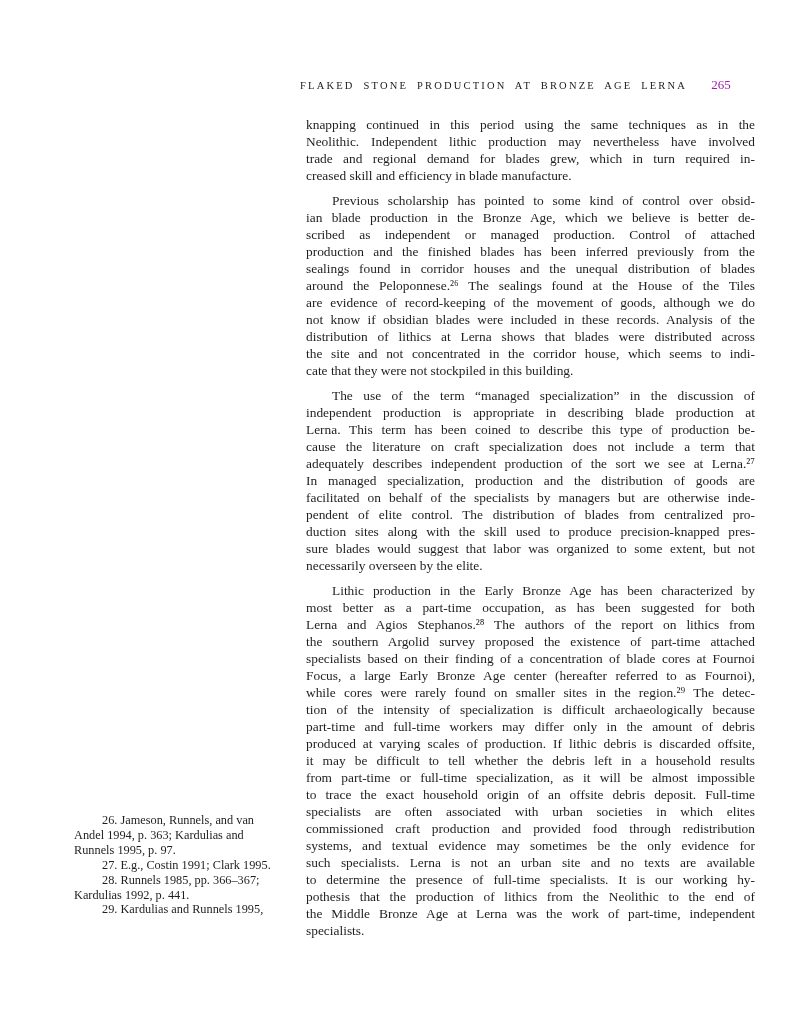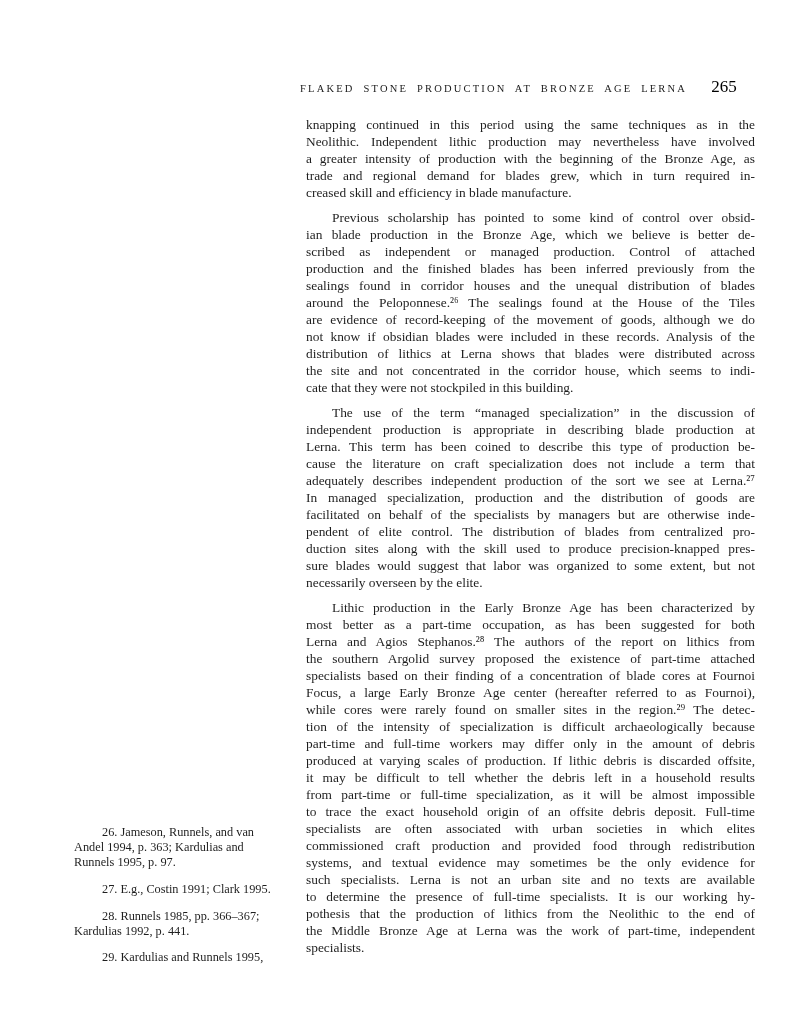--- a/index.html
+++ b/index.html
@@ -23,22 +23,22 @@
     gap: 24px;
   }
   .rh-title {
     font-size: 10.5px;
     letter-spacing: 2.2px;
     word-spacing: 4px;
     color: #1b1b1b;
     white-space: nowrap;
   }
   .rh-page {
-    font-size: 17px;
-    color: #000000;
+    font-size: 13px;
+    color: #a21caf;
   }
   .bodycol {
     position: absolute;
     left: 298px;
     top: 108px;
     width: 465px;
     font-size: 13.4px;
     line-height: 17px;
     color: #1e1e1e;
   }
@@ -55,36 +55,35 @@
     position: absolute;
     left: 74px;
     top: 813px;
     width: 228px;
     font-size: 12.3px;
     line-height: 14.9px;
     color: #1e1e1e;
   }
   .fnote { margin: 0; }
   .fline { text-align: left; }
-  .fline.findent { text-indent: 28px; margin-top: 12px; }
+  .fline.findent { text-indent: 28px; }
 </style>
 </head>
 <body>
 
 <div class="page">
   <div class="runhead">
     <span class="rh-title">FLAKED STONE PRODUCTION AT BRONZE AGE LERNA</span>
     <span class="rh-page">265</span>
   </div>
 
   <div class="bodycol">
       <div class="para">
         <div class="tline">knapping continued in this period using the same techniques as in the</div>
         <div class="tline">Neolithic. Independent lithic production may nevertheless have involved</div>
-        <div class="tline">a greater intensity of production with the beginning of the Bronze Age, as</div>
         <div class="tline">trade and regional demand for blades grew, which in turn required in-</div>
         <div class="tline tlast">creased skill and efficiency in blade manufacture.</div>
       </div>
       <div class="para">
         <div class="tline tindent">Previous scholarship has pointed to some kind of control over obsid-</div>
         <div class="tline">ian blade production in the Bronze Age, which we believe is better de-</div>
         <div class="tline">scribed as independent or managed production. Control of attached</div>
         <div class="tline">production and the finished blades has been inferred previously from the</div>
         <div class="tline">sealings found in corridor houses and the unequal distribution of blades</div>
         <div class="tline">around the Peloponnese.²⁶ The sealings found at the House of the Tiles</div>

